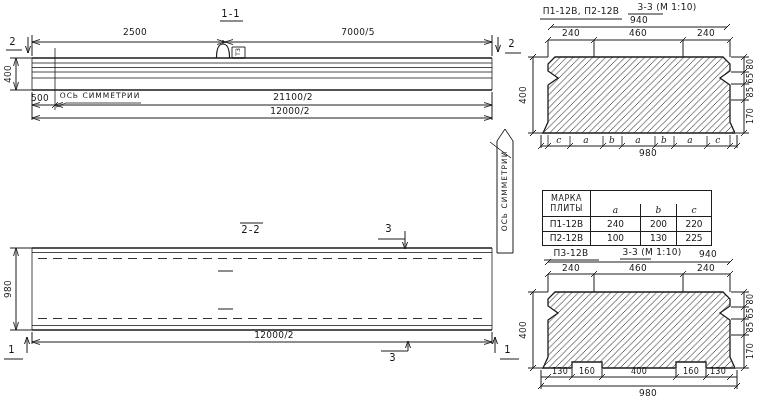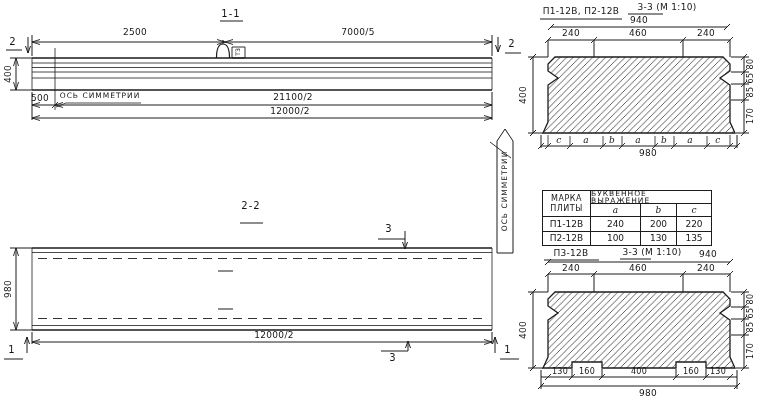--- a/index.html
+++ b/index.html
@@ -137,21 +137,21 @@
   <span class="lbl c" style="left:358px;top:32px">7000/5</span>
   <span class="lbl c t10" style="left:13px;top:42px">2</span>
   <span class="lbl c t10" style="left:512px;top:44px">2</span>
   <span class="lbl cr" style="left:8px;top:74px">400</span>
   <span class="lbl c" style="left:40px;top:98px">500</span>
   <span class="lbl c f7" style="left:100px;top:96px">ОСЬ СИММЕТРИИ</span>
   <span class="lbl c" style="left:293px;top:97px">21100/2</span>
   <span class="lbl c" style="left:290px;top:111px">12000/2</span>
   <span class="lbl cr f6" style="left:238px;top:52px">ТЗ</span>
 
-  <span class="lbl c t10" style="left:251px;top:206px">2-2</span>
+  <span class="lbl c t10" style="left:251px;top:230px">2-2</span>
   <span class="lbl c t10" style="left:389px;top:229px">3</span>
   <span class="lbl cr" style="left:8px;top:289px">980</span>
   <span class="lbl c" style="left:274px;top:335px">12000/2</span>
   <span class="lbl c t10" style="left:393px;top:358px">3</span>
   <span class="lbl c t10" style="left:12px;top:350px">1</span>
   <span class="lbl c t10" style="left:508px;top:350px">1</span>
   <span class="lbl cr f7" style="left:505px;top:191px">ОСЬ СИММЕТРИИ</span>
 
   <span class="lbl c" style="left:581px;top:11px">П1-12В, П2-12В</span>
   <span class="lbl c" style="left:667px;top:7px">3-3 (М 1:10)</span>
@@ -171,32 +171,31 @@
   <span class="lbl c it" style="left:664px;top:140px">b</span>
   <span class="lbl c it" style="left:690px;top:140px">а</span>
   <span class="lbl c it" style="left:718px;top:140px">с</span>
   <span class="lbl c" style="left:648px;top:153px">980</span>
 
   <div class="ptable">
     <div class="cell colh" style="grid-area:1/1/3/2">
       <span>МАРКА</span>
       <span>ПЛИТЫ</span>
     </div>
-    <div class="cell spanh nbr" style="grid-area:1/2/2/5">БУКВЕННОЕ ВЫРАЖЕНИЕ</div>
     <div class="cell it" style="grid-area:2/2/3/3">a</div>
     <div class="cell it" style="grid-area:2/3/3/4">b</div>
     <div class="cell it nbr" style="grid-area:2/4/3/5">c</div>
     <div class="cell" style="grid-area:3/1/4/2">П1-12В</div>
     <div class="cell" style="grid-area:3/2/4/3">240</div>
     <div class="cell" style="grid-area:3/3/4/4">200</div>
     <div class="cell nbr" style="grid-area:3/4/4/5">220</div>
     <div class="cell nbb" style="grid-area:4/1/5/2">П2-12В</div>
     <div class="cell nbb" style="grid-area:4/2/5/3">100</div>
     <div class="cell nbb" style="grid-area:4/3/5/4">130</div>
-    <div class="cell nbr nbb" style="grid-area:4/4/5/5">135</div>
+    <div class="cell nbr nbb" style="grid-area:4/4/5/5">225</div>
   </div>
 
   <span class="lbl c" style="left:571px;top:253px">П3-12В</span>
   <span class="lbl c" style="left:652px;top:252px">3-3 (М 1:10)</span>
   <span class="lbl c" style="left:708px;top:254px">940</span>
   <span class="lbl c" style="left:571px;top:268px">240</span>
   <span class="lbl c" style="left:638px;top:268px">460</span>
   <span class="lbl c" style="left:706px;top:268px">240</span>
   <span class="lbl cr" style="left:523px;top:330px">400</span>
   <span class="lbl cr f8" style="left:751px;top:299px">80</span>

